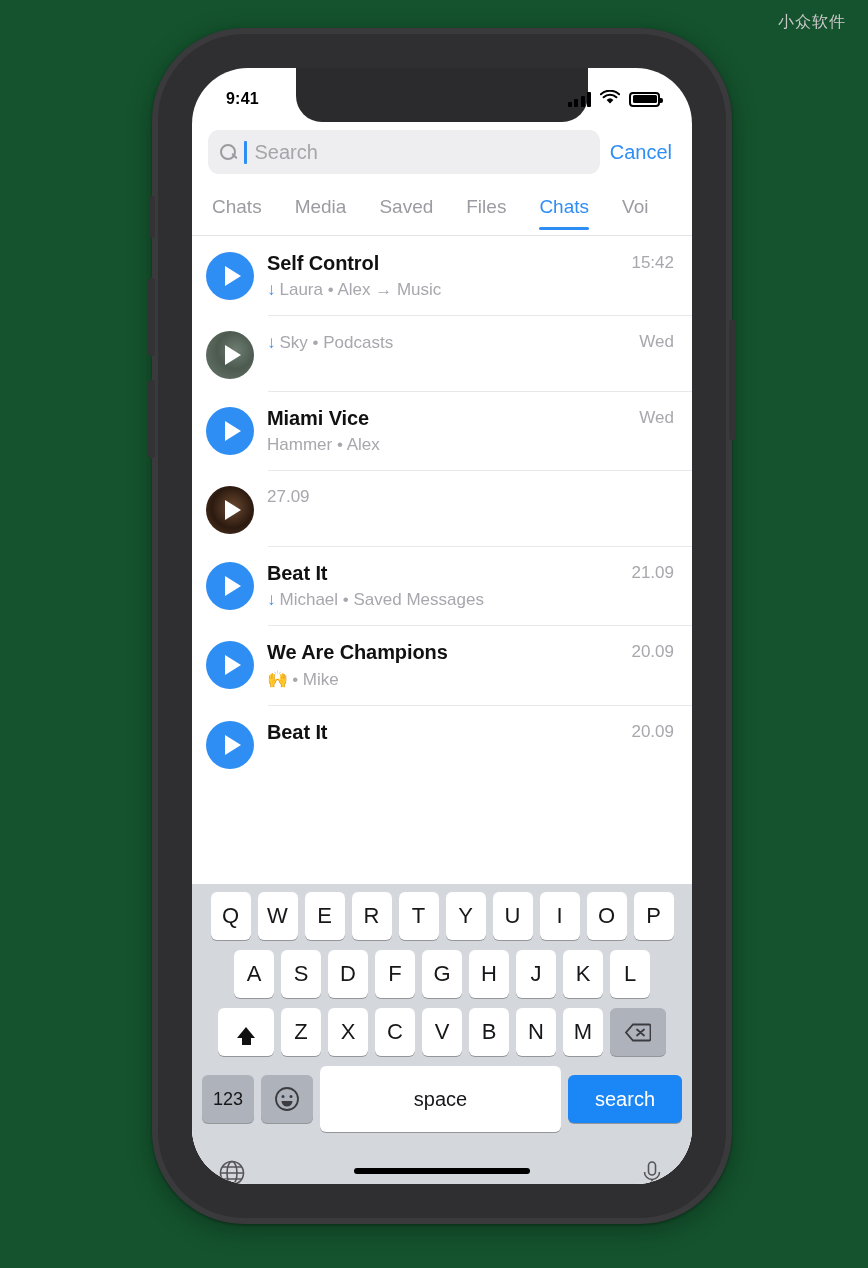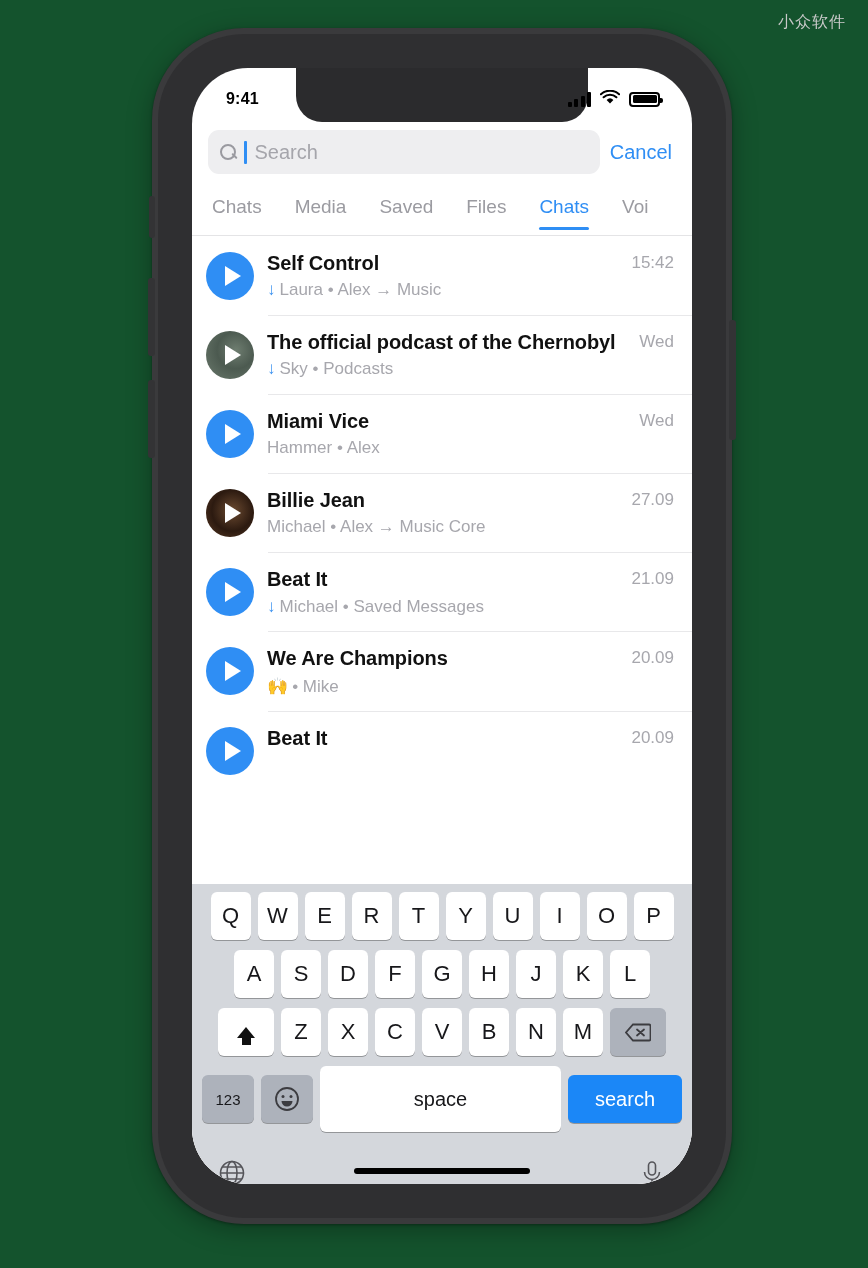--- a/index.html
+++ b/index.html
@@ -174,21 +174,21 @@
   .key {
     width: 40px; height: 48px; background: #fff; border-radius: 6px;
     display: flex; align-items: center; justify-content: center;
     font-size: 22px; color: #17171a;
     box-shadow: 0 1px 0 rgba(0,0,0,.30);
     font-family: "Liberation Sans", sans-serif;
   }
   .key.wide { width: 56px; }
   .key.gray { background: #adb2bb; }
   .krow.r4 { gap: 7px; padding: 0 10px; align-items: center; }
-  .key.fn { width: 52px; height: 48px; background:#adb2bb; font-size:15px; color:#17171a; }
+  .key.fn { width: 52px; height: 48px; background:#adb2bb; font-size:18px; color:#17171a; }
   .key.space { flex: 1; height: 66px; font-size: 20px; color:#17171a; }
   .key.search-key { width: 114px; height: 48px; background:#1b87f7; color:#fff; font-size:20px; }
   .shift-arrow {
     width: 0; height: 0; border-left: 9px solid transparent; border-right: 9px solid transparent;
     border-bottom: 11px solid #111; position: relative;
   }
   .shift-arrow::after {
     content:''; position:absolute; left:-4.5px; top:11px; width:9px; height:7px; background:#111;
   }
   .bksp { width: 26px; height: 19px; position: relative; }
@@ -276,21 +276,20 @@
             </div>
           </div>
           <div class="date">15:42</div>
         </div>
 
         <div class="row">
           <div class="thumb photo-green">
               <span class="play"></span>
             </div>
           <div class="meta">
-            <div class="title">The official podcast of the Chernobyl</div>
             <div class="sub">
               <span class="dl">↓</span>
               <span>Sky • Podcasts</span>
             </div>
           </div>
           <div class="date">Wed</div>
         </div>
 
         <div class="row">
           <div class="thumb">
@@ -302,26 +301,20 @@
               <span>Hammer • Alex</span>
             </div>
           </div>
           <div class="date">Wed</div>
         </div>
 
         <div class="row">
           <div class="thumb photo-brown">
               <span class="play"></span>
             </div>
-          <div class="meta">
-            <div class="title">Billie Jean</div>
-            <div class="sub">
-              <span>Michael • Alex → Music Core</span>
-            </div>
-          </div>
           <div class="date">27.09</div>
         </div>
 
         <div class="row">
           <div class="thumb">
               <span class="play"></span>
             </div>
           <div class="meta">
             <div class="title">Beat It</div>
             <div class="sub">

